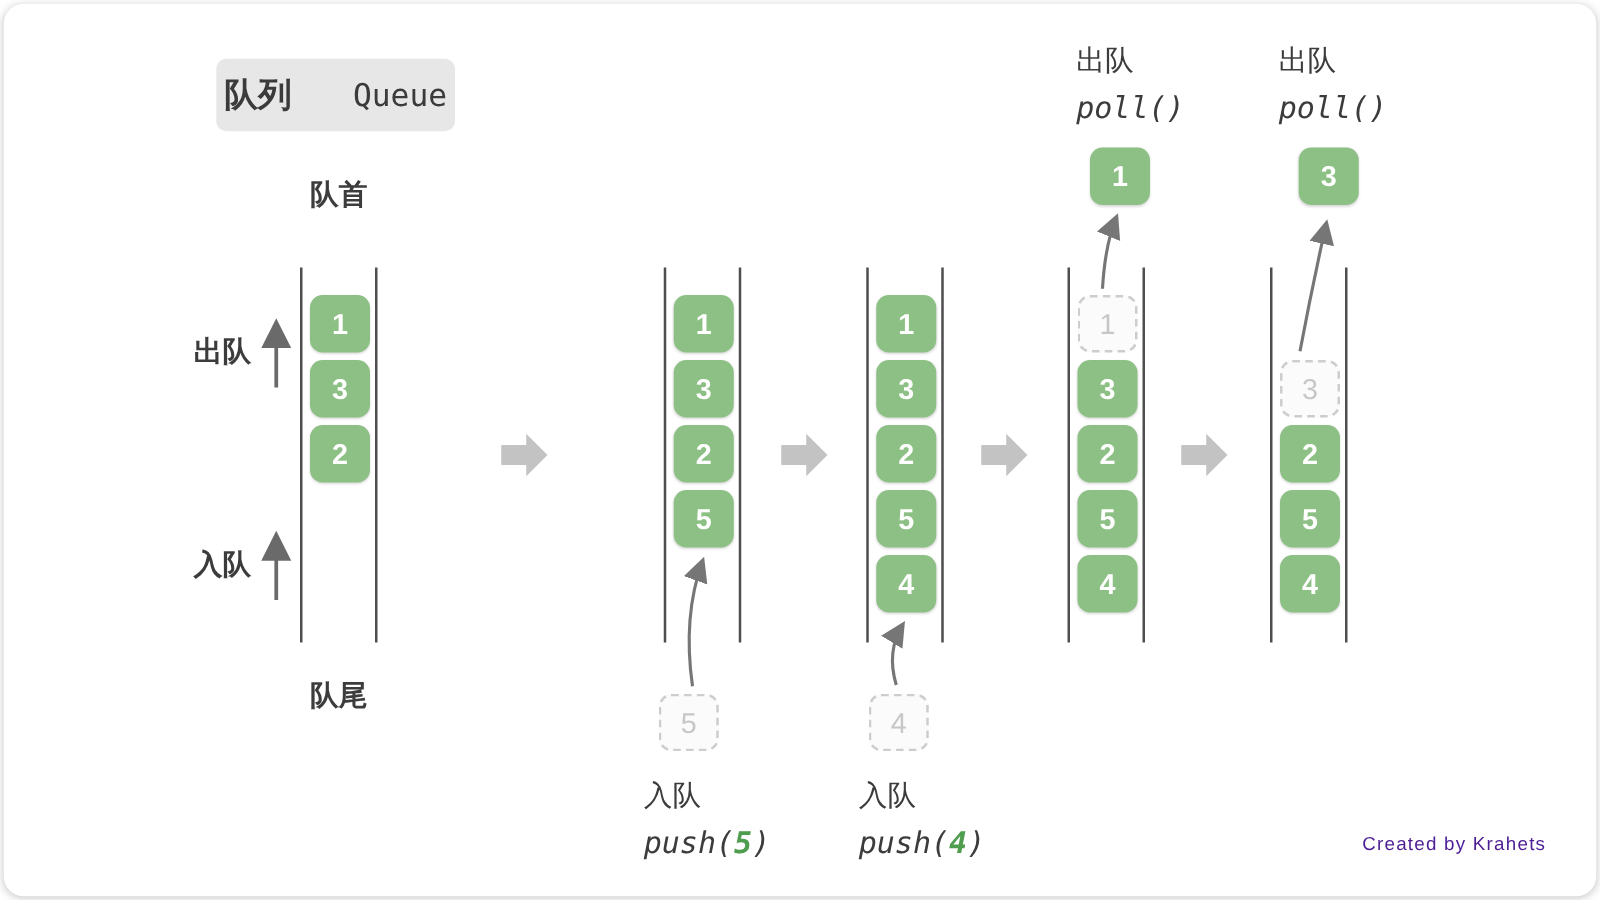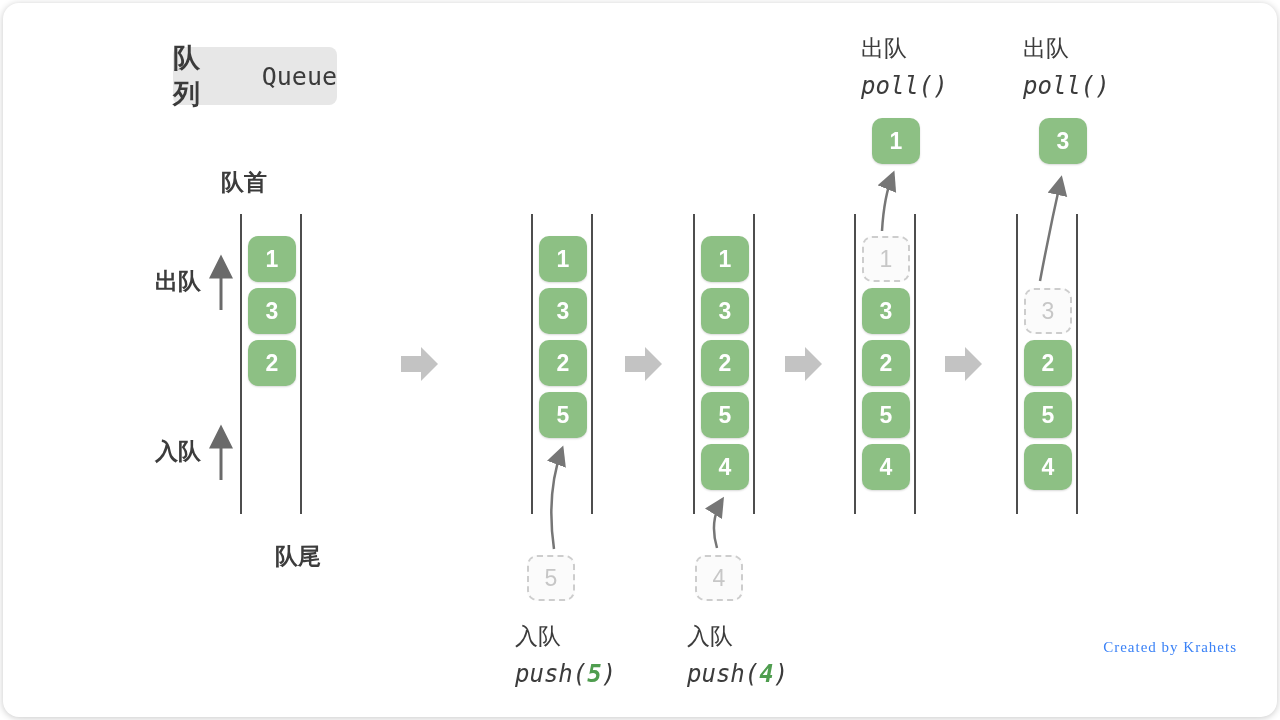--- a/index.html
+++ b/index.html
@@ -8,31 +8,31 @@
 
   .card {
     position: absolute; left: 3px; top: 3px; width: 1274px; height: 714px;
     background: #ffffff; border-radius: 16px;
     box-shadow: 0 1px 7px rgba(0,0,0,0.22);
     overflow: hidden;
   }
 
   
   .title-badge {
-    position: absolute; left: 170px; top: 44px; width: 164px; height: 58px;
+    position: absolute; left: 170px; top: 44px; width: 191px; height: 58px;
     background: #e7e7e7; border-radius: 8px;
     display: flex; align-items: center; justify-content: center; gap: 11px;
   }
   .title-badge .zh { font-size: 27px; font-weight: 700; color: #3b3b3b; }
   .title-badge .en { font-size: 25px; font-family: "DejaVu Sans Mono", monospace; color: #3b3b3b; margin-left: 38px; }
 
   
   .lbl { position: absolute; font-size: 23px; font-weight: 700; color: #3c3c3c; }
-  .lbl-front { left: 218px; top: 164px; width: 100px; }
-  .lbl-rear  { left: 218px; top: 538px; width: 100px; text-align: right; }
+  .lbl-front { left: 218px; top: 137px; width: 100px; text-align: center; }
+  .lbl-rear  { left: 218px; top: 538px; width: 100px; text-align: center; }
   .lbl-deq   { left: 152px; top: 263px; }
   .lbl-enq   { left: 152px; top: 433px; }
 
   
   .col {
     position: absolute; top: 211px; width: 62px; height: 300px;
     border-left: 2px solid #4e4e4e; border-right: 2px solid #4e4e4e;
   }
   .col-1 { left: 237px; } .col-2 { left: 528px; } .col-3 { left: 690px; }
   .col-4 { left: 851px; } .col-5 { left: 1013px; }
@@ -56,23 +56,23 @@
 
   
   .op { position: absolute; }
   .op .op-zh { font-size: 23px; color: #3c3c3c; margin-bottom: 8px; }
   .op .op-code {
     font-family: "DejaVu Sans Mono", monospace; font-size: 24px; color: #3c3c3c; font-style: italic;
   }
   .op .op-code .green-digit { color: #4f9d4f; font-weight: 700; }
 
   .watermark {
-    position: absolute; right: 40px; top: 636px;
-    font-family: Liberation Serif, serif; font-size: 15px;
-    color: #3b82f6; letter-spacing: 1px;
+    position: absolute; right: 40px; top: 664px;
+    font-family: Liberation Sans, sans-serif; font-size: 15px;
+    color: #4c1d95; letter-spacing: 1px;
   }
 
   svg.overlay { position: absolute; left: 0; top: 0; width: 1280px; height: 720px; pointer-events: none; }
 </style>
 </head>
 <body>
 
 <div class="card">
 
   <svg class="overlay" viewBox="0 0 1280 720">

